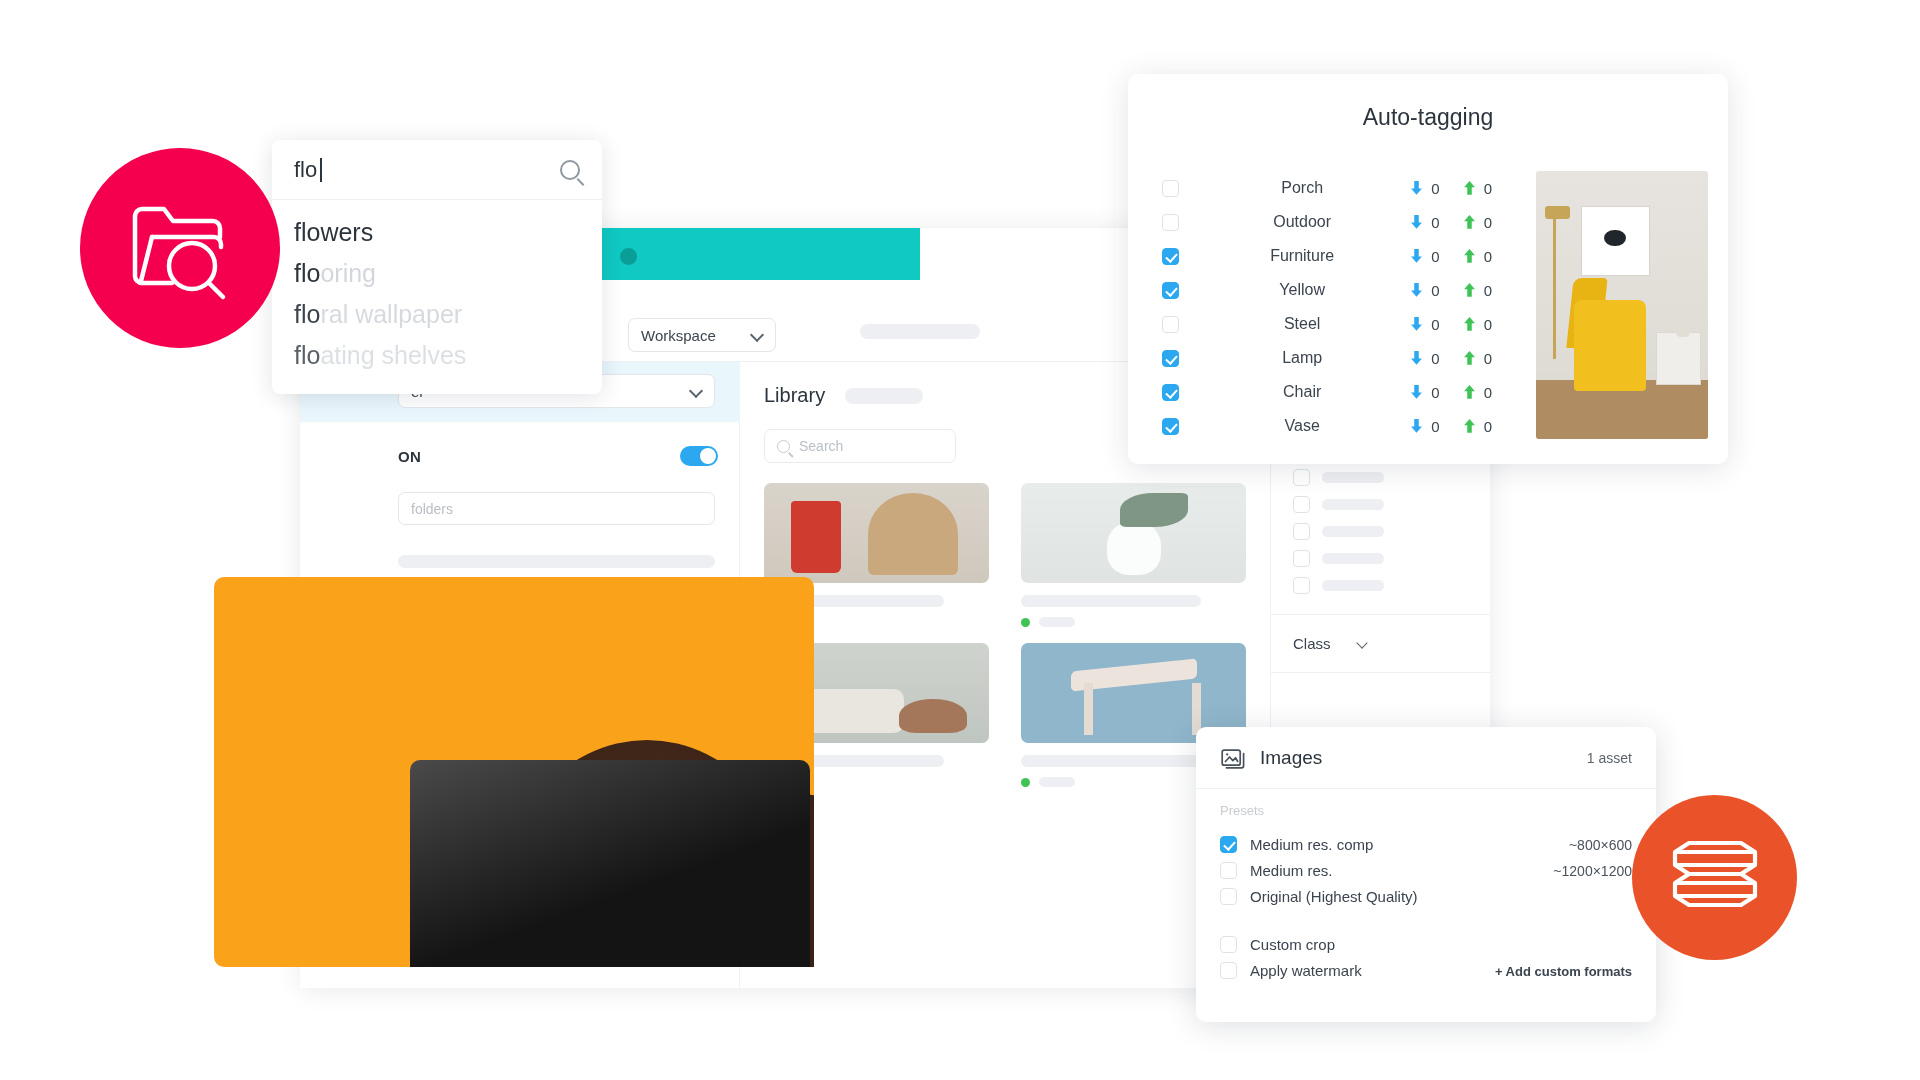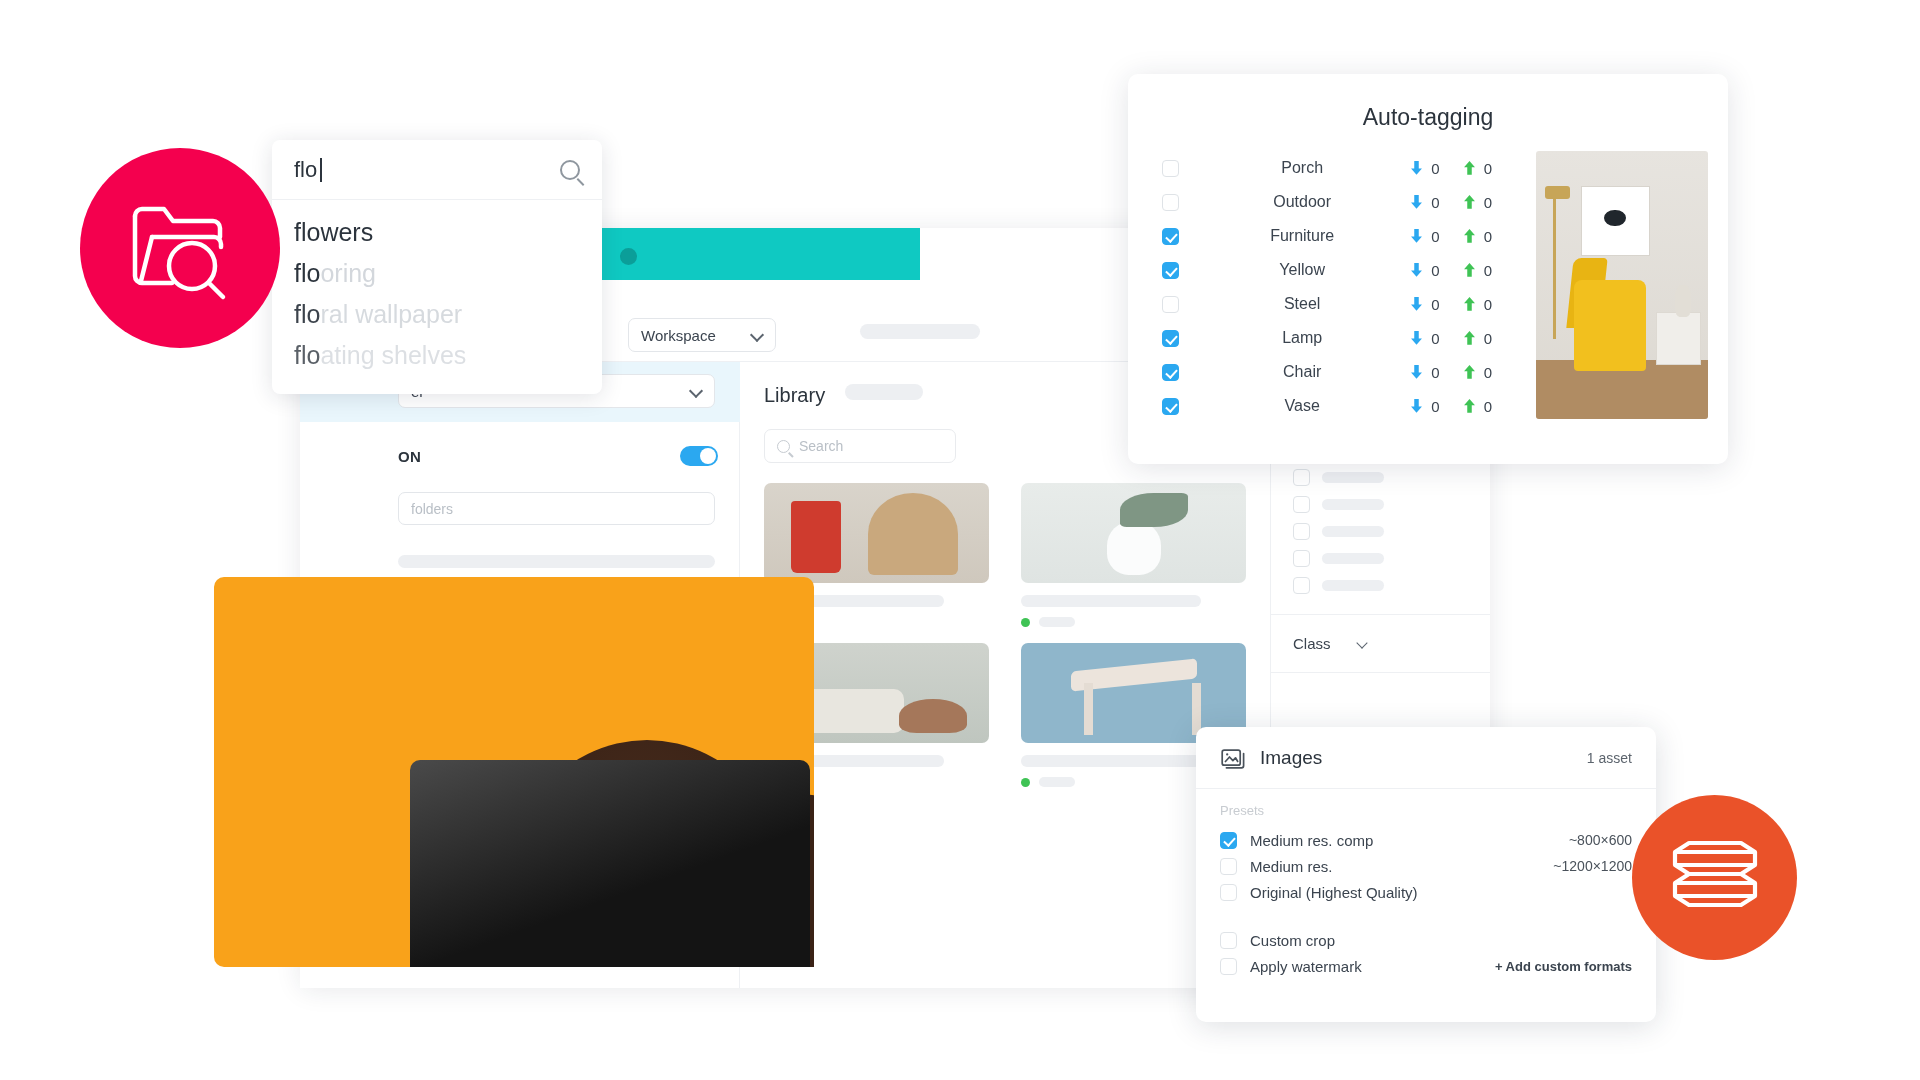--- a/index.html
+++ b/index.html
@@ -97,21 +97,21 @@
   .rail-line {
     position: absolute; left: 398px; top: 555px; width: 317px; height: 13px;
     background: #edeff2; border-radius: 10px;
   }
 
   
   .library {
     position: absolute; left: 740px; top: 362px; width: 530px; height: 626px;
     background: #fff; padding: 22px 24px;
   }
-  .library-head { display: flex; align-items: flex-start; gap: 20px; }
+  .library-head { display: flex; align-items: center; gap: 20px; }
   .library-title { font-size: 20px; color: #2c343d; }
   .library-head .ghost-pill { width: 78px; height: 16px; }
   .lib-search {
     margin-top: 22px; width: 192px; height: 34px;
     border: 1px solid #e9ebee; border-radius: 7px;
     display: flex; align-items: center; gap: 9px; padding: 0 12px;
     font-size: 14px; color: #b9bfc6;
   }
   .mini-mag {
     width: 13px; height: 13px; border: 1.6px solid #c6cbd1; border-radius: 50%;
@@ -211,21 +211,21 @@
   }
 
   
   .autotag {
     position: absolute; left: 1128px; top: 74px; width: 600px; height: 390px;
     background: #fff; border-radius: 10px;
     box-shadow: 0 4px 30px rgba(30,40,60,.13);
     padding: 30px 34px; z-index: 35; text-align: center;
   }
   .autotag h2 { font-size: 23px; font-weight: 400; color: #2c343d; }
-  .autotag-body { display: flex; margin-top: 20px; gap: 22px; }
+  .autotag-body { display: flex; margin-top: 40px; gap: 22px; }
   .tag-list { flex: none; width: 330px; }
   .tag-row {
     display: flex; align-items: center; height: 34px;
   }
   .tag-name { font-size: 16px; color: #3b444f; margin-left: 16px; flex: 1; }
   .counts { display: flex; align-items: center; gap: 22px; }
   .count { display: flex; align-items: center; gap: 7px; font-size: 15px; color: #3b444f; }
   .arrow { width: 15px; height: 16px; flex: none; }
   .divider-v { width: 1px; background: #eceef1; margin: 4px 0; }
   .tag-thumb {
@@ -252,21 +252,21 @@
   .ip-head {
     height: 62px; display: flex; align-items: center; justify-content: space-between;
     padding: 0 24px; border-bottom: 1px solid #eef0f3;
   }
   .ip-head-left { display: flex; align-items: center; gap: 14px; }
   .ip-title { font-size: 19px; color: #2c343d; }
   .ip-asset { font-size: 14px; color: #5c646d; }
   .ip-body { padding: 14px 24px 0; }
   .ip-section-label { font-size: 13px; color: #c8ccd1; margin-bottom: 9px; }
   .ip-row {
-    display: flex; align-items: center; height: 26px; justify-content: space-between;
+    display: flex; align-items: flex-end; height: 26px; justify-content: space-between;
   }
   .ip-row-left { display: flex; align-items: center; gap: 13px; }
   .ip-row-label { font-size: 15px; color: #3b444f; }
   .ip-row-val { font-size: 14px; color: #4a525b; }
   .ip-gap { height: 22px; }
   .ip-add {
     font-size: 13px; font-weight: 700; color: #3b444f;
   }
 
   

